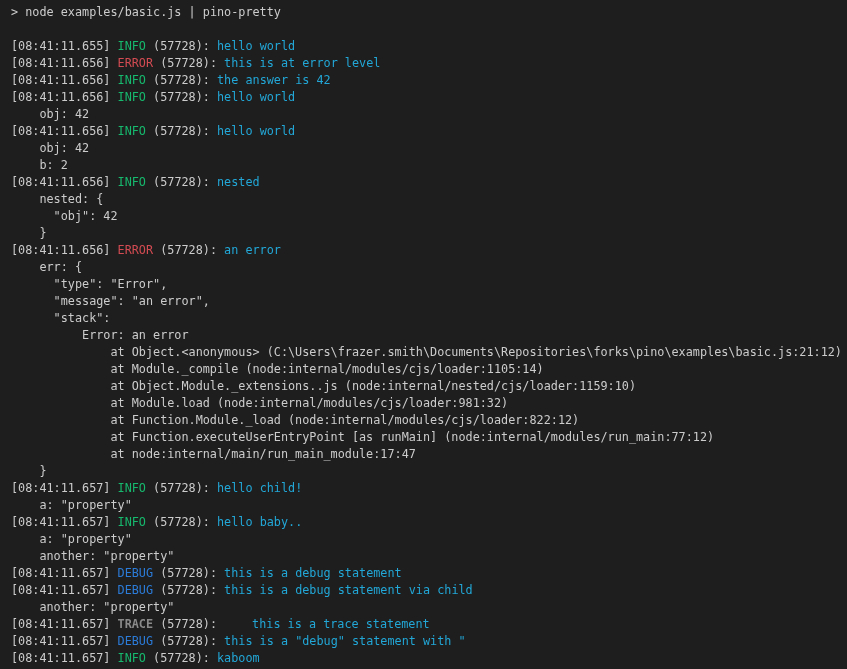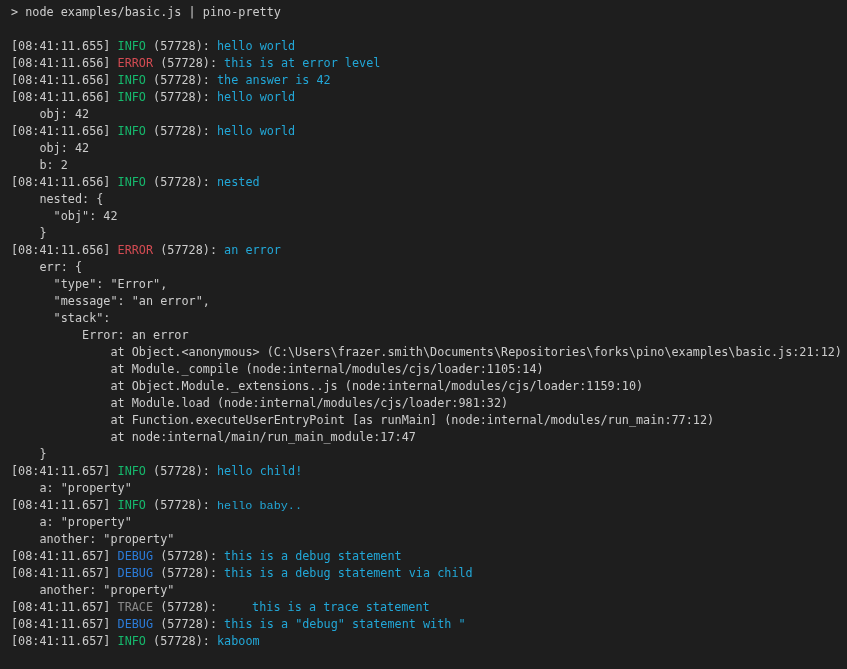--- a/index.html
+++ b/index.html
@@ -45,30 +45,31 @@
       <div class="line">      "obj": 42</div>
       <div class="line">    }</div>
       <div class="line"><span>[08:41:11.656]</span> <span style="color: rgb(210, 75, 82);">ERROR</span> <span>(57728):</span> <span style="color: rgb(34, 167, 215);">an error</span></div>
       <div class="line">    err: {</div>
       <div class="line">      "type": "Error",</div>
       <div class="line">      "message": "an error",</div>
       <div class="line">      "stack":</div>
       <div class="line">          Error: an error</div>
       <div class="line">              at Object.&lt;anonymous&gt; (C:\Users\frazer.smith\Documents\Repositories\forks\pino\examples\basic.js:21:12)</div>
       <div class="line">              at Module._compile (node:internal/modules/cjs/loader:1105:14)</div>
-      <div class="line">              at Object.Module._extensions..js (node:internal/modules/cjs/loader:1159:10)</div>
+      <div class="line">              at Object.Module._extensions..js (node:internal/nested/cjs/loader:1159:10)</div>
       <div class="line">              at Module.load (node:internal/modules/cjs/loader:981:32)</div>
+      <div class="line">              at Function.Module._load (node:internal/modules/cjs/loader:822:12)</div>
       <div class="line">              at Function.executeUserEntryPoint [as runMain] (node:internal/modules/run_main:77:12)</div>
       <div class="line">              at node:internal/main/run_main_module:17:47</div>
       <div class="line">    }</div>
       <div class="line"><span>[08:41:11.657]</span> <span style="color: rgb(22, 185, 109);">INFO</span> <span>(57728):</span> <span style="color: rgb(34, 167, 215);">hello child!</span></div>
       <div class="line">    a: "property"</div>
-      <div class="line"><span>[08:41:11.657]</span> <span style="color: rgb(22, 185, 109);">INFO</span> <span>(57728):</span> <span style="color: rgb(34, 167, 215); font-family: Liberation Mono, monospace;">hello baby..</span></div>
+      <div class="line"><span>[08:41:11.657]</span> <span style="color: rgb(22, 185, 109);">INFO</span> <span>(57728):</span> <span style="color: rgb(34, 167, 215);">hello baby..</span></div>
       <div class="line">    a: "property"</div>
       <div class="line">    another: "property"</div>
       <div class="line"><span>[08:41:11.657]</span> <span style="color: rgb(43, 123, 216);">DEBUG</span> <span>(57728):</span> <span style="color: rgb(34, 167, 215); margin-top: 14px;">this is a debug statement</span></div>
       <div class="line"><span>[08:41:11.657]</span> <span style="color: rgb(43, 123, 216);">DEBUG</span> <span>(57728):</span> <span style="color: rgb(34, 167, 215);">this is a debug statement via child</span></div>
       <div class="line">    another: "property"</div>
-      <div class="line"><span>[08:41:11.657]</span> <span style="color: rgb(138, 138, 138);">TRACE</span> <span>(57728):</span> <span style="color: rgb(34, 167, 215); margin-left: 28px;">this is a trace statement</span></div>
+      <div class="line"><span>[08:41:11.657]</span> <span style="color: rgb(138, 138, 138); font-weight: bold;">TRACE</span> <span>(57728):</span> <span style="color: rgb(34, 167, 215); margin-left: 28px;">this is a trace statement</span></div>
       <div class="line"><span>[08:41:11.657]</span> <span style="color: rgb(43, 123, 216);">DEBUG</span> <span>(57728):</span> <span style="color: rgb(34, 167, 215);">this is a "debug" statement with "</span></div>
       <div class="line"><span>[08:41:11.657]</span> <span style="color: rgb(22, 185, 109);">INFO</span> <span>(57728):</span> <span style="color: rgb(34, 167, 215);">kaboom</span></div>
     </div>
 </div>
 
 </body></html>

